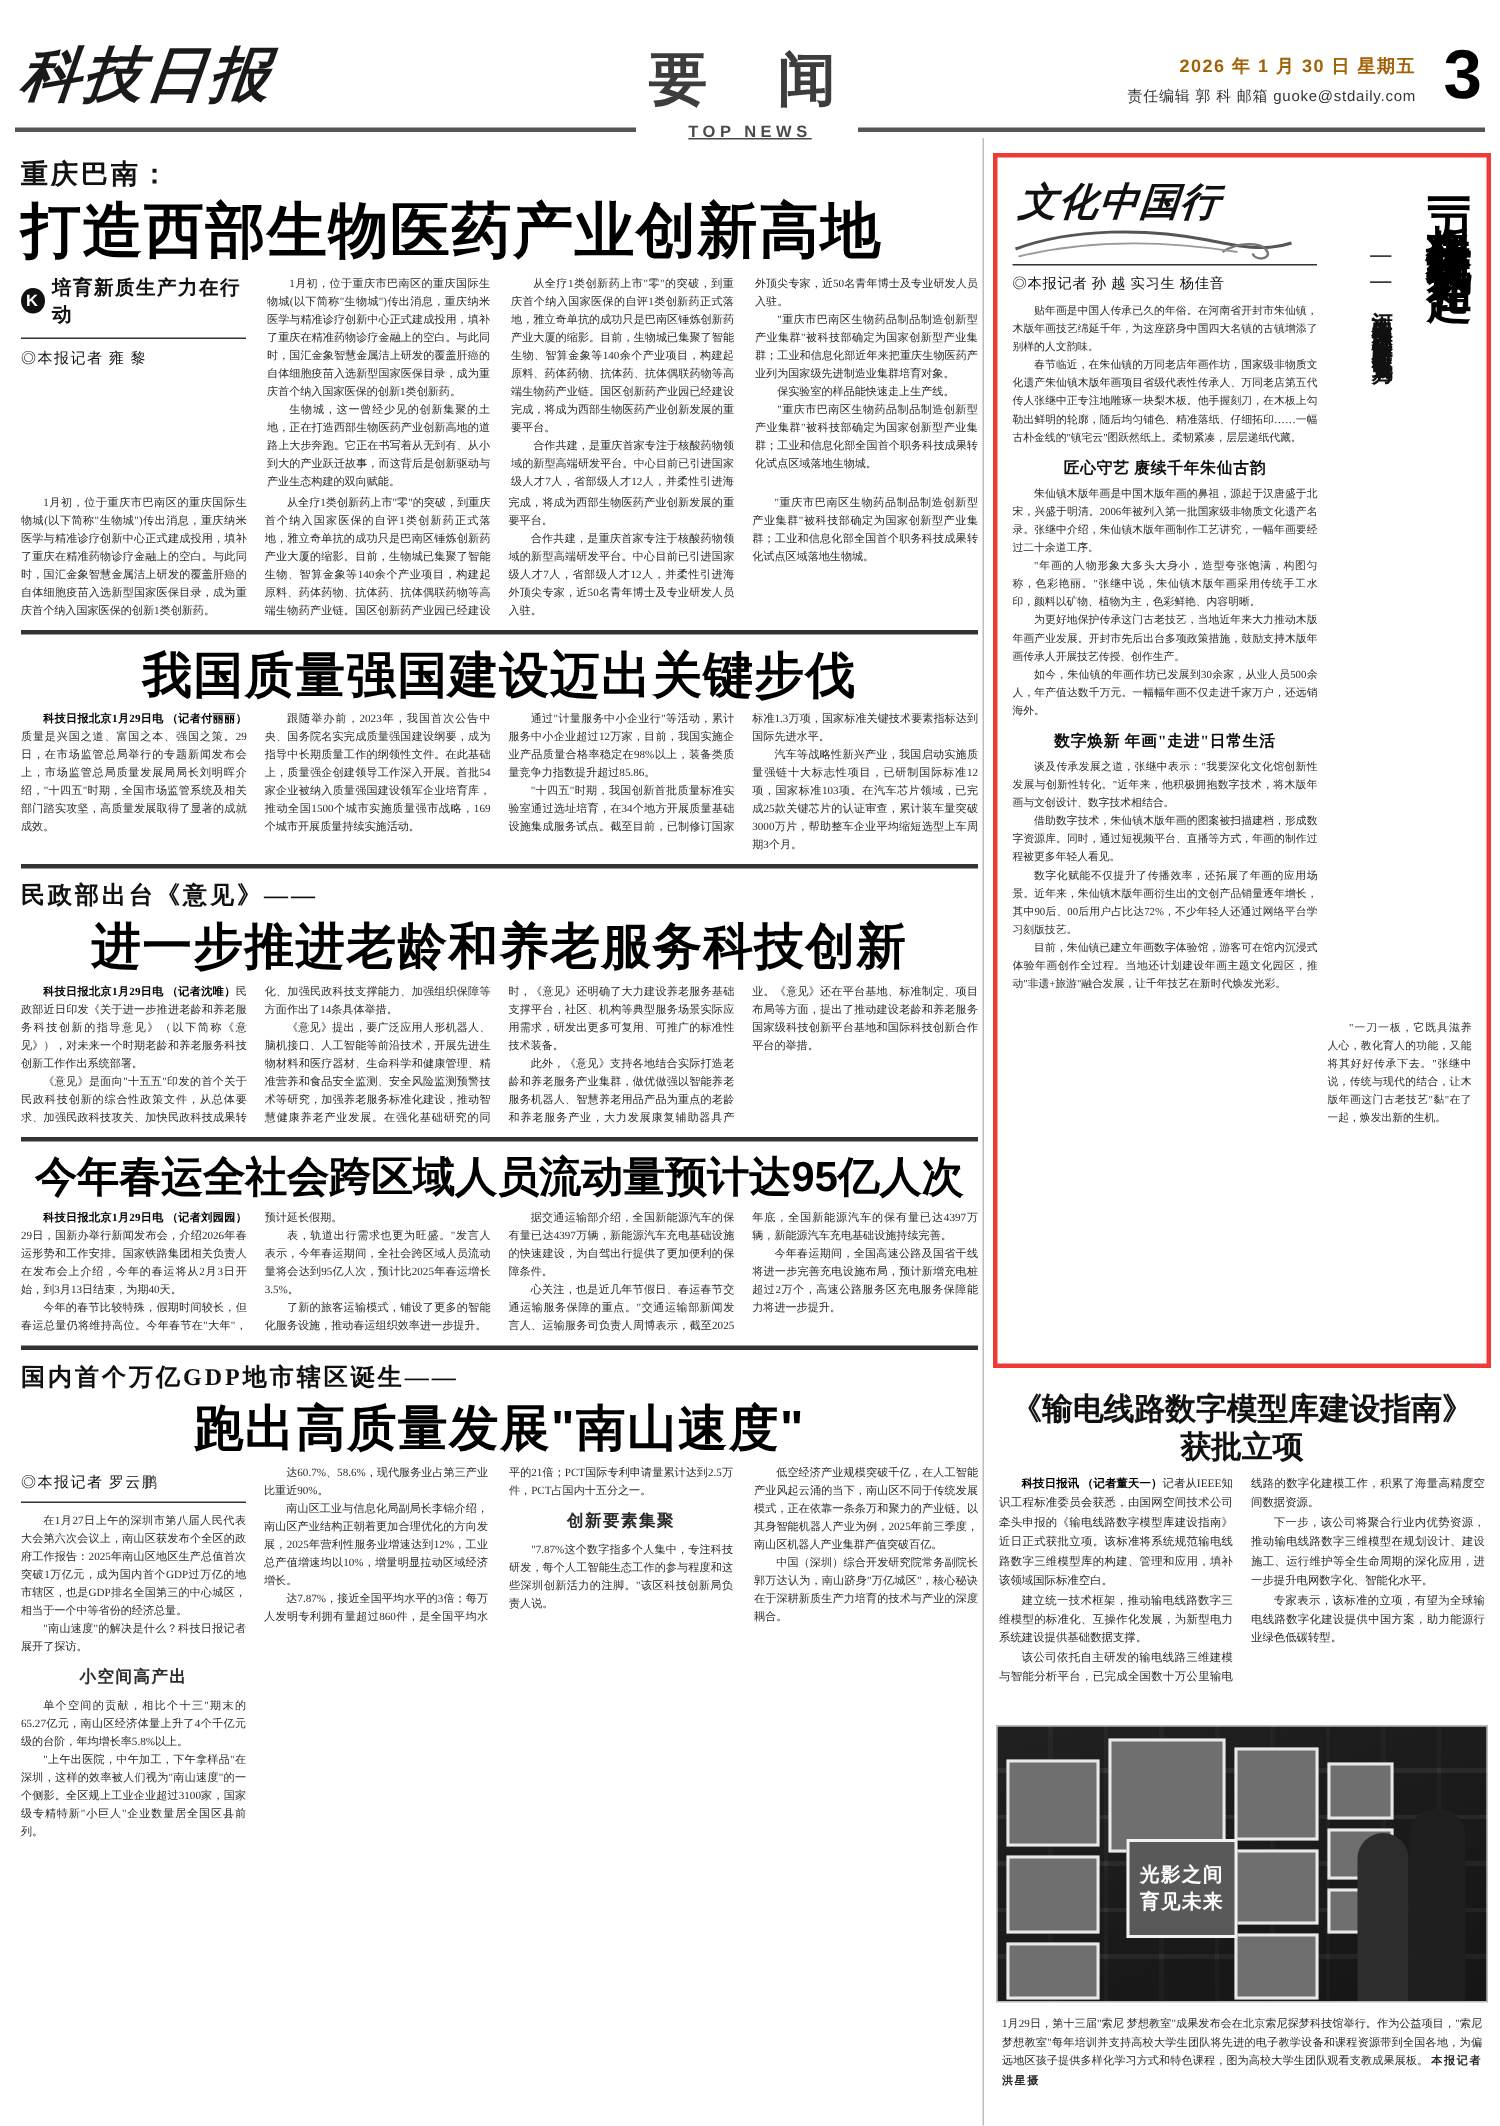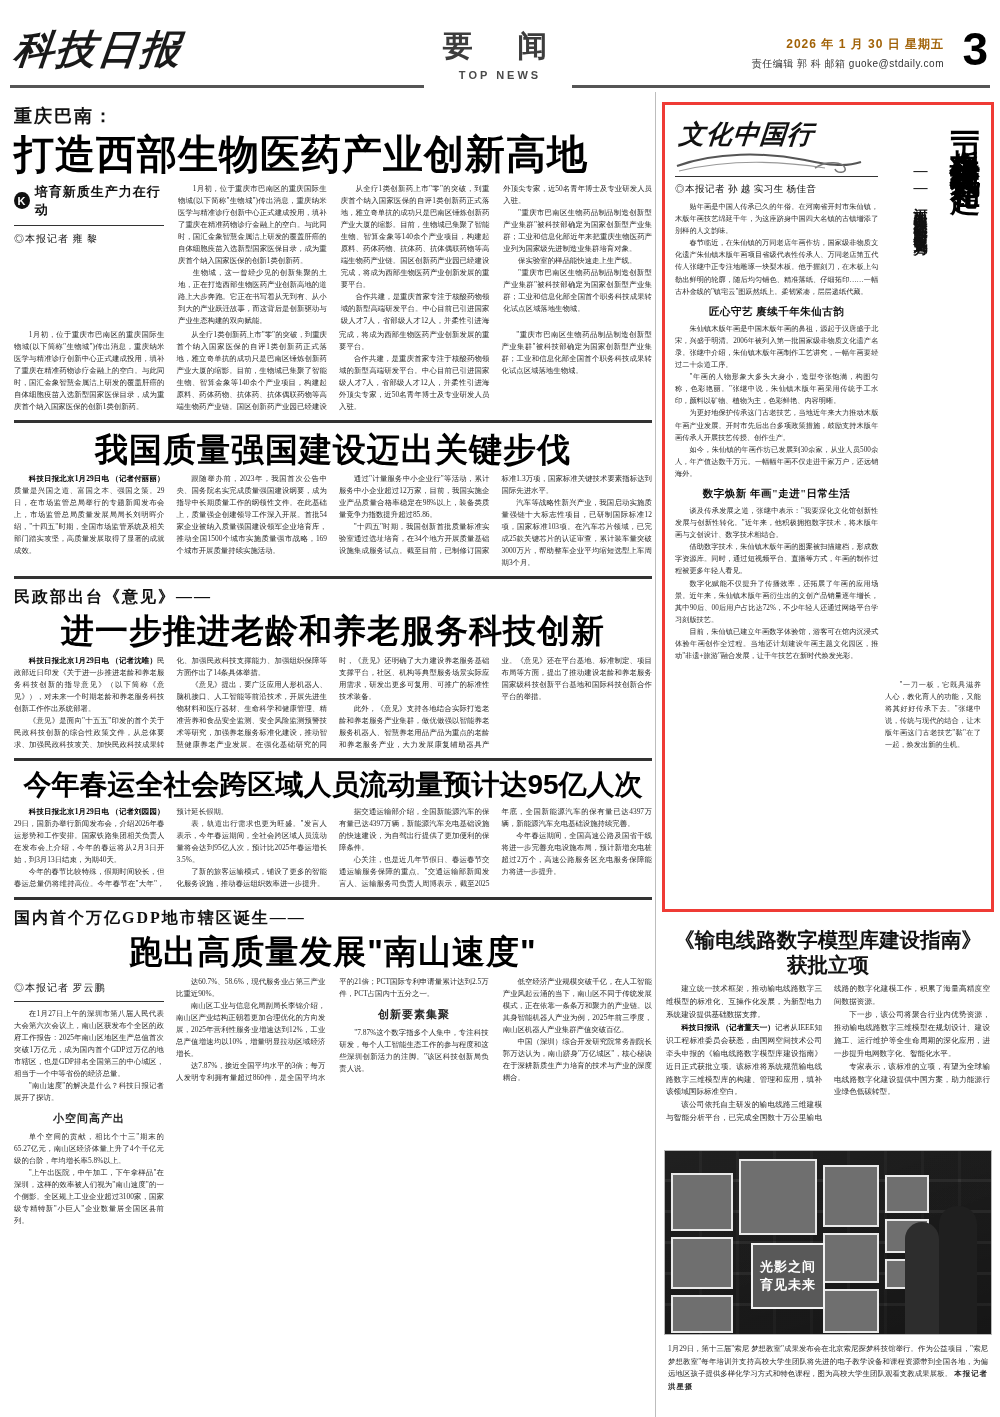--- a/index.html
+++ b/index.html
@@ -26,27 +26,27 @@
     letter-spacing:2px;
     font-style:italic;
     color:#1a1a1a;
     transform:skewX(-6deg);
   }
   .mh-center {
     position:absolute; left:0; right:0; top:26px;
     text-align:center;
   }
   .mh-center .cn {
-    font-size:30px; font-weight:bold; letter-spacing:18px;
+    font-size:39px; font-weight:bold; letter-spacing:18px;
     color:#3d3d3d; font-family:"Liberation Sans", sans-serif;
     padding-left:8px;
   }
   .mh-center .en {
     font-size:11px; letter-spacing:3px; color:#4a4a4a;
-    margin-top:2px; font-family:"Liberation Sans", sans-serif; font-weight:bold;
+    margin-top:2px; font-family:"Liberation Sans", sans-serif; font-weight:bold;text-decoration:underline;
   }
   .mh-rule-l, .mh-rule-r {
     position:absolute; top:85px; height:3px; background:#555;
   }
   .mh-rule-l { left:10px; width:414px; }
   .mh-rule-r { right:10px; width:418px; }
   .mh-right {
     position:absolute; right:56px; top:36px; text-align:right;
     font-family:"Liberation Sans", sans-serif;
   }
@@ -212,21 +212,21 @@
       repeating-linear-gradient(0deg,#6e6e6e 0 28px,#a6a6a6 28px 31px),
       linear-gradient(160deg,#8a8a8a,#5e5e5e);
     background-blend-mode:overlay, multiply, multiply, normal;
     position:relative; overflow:hidden;
     border:1px solid #b9b9b9;
   }
   .photo .panel {
     position:absolute; background:#6f6f6f; border:2px solid #e9e9e9;
   }
   .photo .signboard {
-    position:absolute; left:86px; top:92px; width:74px; height:66px;
+    position:absolute; left:86px; top:75px; width:74px; height:66px;
     background:#595959; border:2px solid #f2f2f2;
     color:#fff; font-weight:bold; font-size:13px;
     display:flex; flex-direction:column; align-items:center; justify-content:center;
     letter-spacing:1px; line-height:1.35;
     font-family:"Liberation Sans", sans-serif;
   }
   .photo .person {
     position:absolute; bottom:0; background:#2d2d2d; border-radius:18px 18px 0 0;
   }
   .photo-caption {
@@ -406,22 +406,22 @@
           <div class="vtail">
             <p>"一刀一板，它既具滋养人心，教化育人的功能，又能将其好好传承下去。"张继中说，传统与现代的结合，让木版年画这门古老技艺"黏"在了一起，焕发出新的生机。</p>
           </div>
         </div>
       </div>
     </div>
 
     <div class="br-article">
       <div class="br-head">《输电线路数字模型库建设指南》获批立项</div>
       <div class="br-cols br-body">
+        <p><span class="dateline">科技日报讯 （记者董天一）</span><span>记者从IEEE知识工程标准委员会获悉，由国网空间技术公司牵头申报的《输电线路数字模型库建设指南》近日正式获批立项。该标准将系统规范输电线路数字三维模型库的构建、管理和应用，填补该领域国际标准空白。</span></p>
         <p>建立统一技术框架，推动输电线路数字三维模型的标准化、互操作化发展，为新型电力系统建设提供基础数据支撑。</p>
-        <p><span class="dateline">科技日报讯 （记者董天一）</span><span>记者从IEEE知识工程标准委员会获悉，由国网空间技术公司牵头申报的《输电线路数字模型库建设指南》近日正式获批立项。该标准将系统规范输电线路数字三维模型库的构建、管理和应用，填补该领域国际标准空白。</span></p>
         <p>该公司依托自主研发的输电线路三维建模与智能分析平台，已完成全国数十万公里输电线路的数字化建模工作，积累了海量高精度空间数据资源。</p>
         <p>下一步，该公司将聚合行业内优势资源，推动输电线路数字三维模型在规划设计、建设施工、运行维护等全生命周期的深化应用，进一步提升电网数字化、智能化水平。</p>
         <p>专家表示，该标准的立项，有望为全球输电线路数字化建设提供中国方案，助力能源行业绿色低碳转型。</p>
       </div>
     </div>
 
     <div class="photo-wrap">
       <div class="photo">
         <div class="panel" style="left:6px;  top:22px; width:62px; height:58px;"></div>
         <div class="panel" style="left:6px;  top:86px; width:62px; height:52px;"></div>

